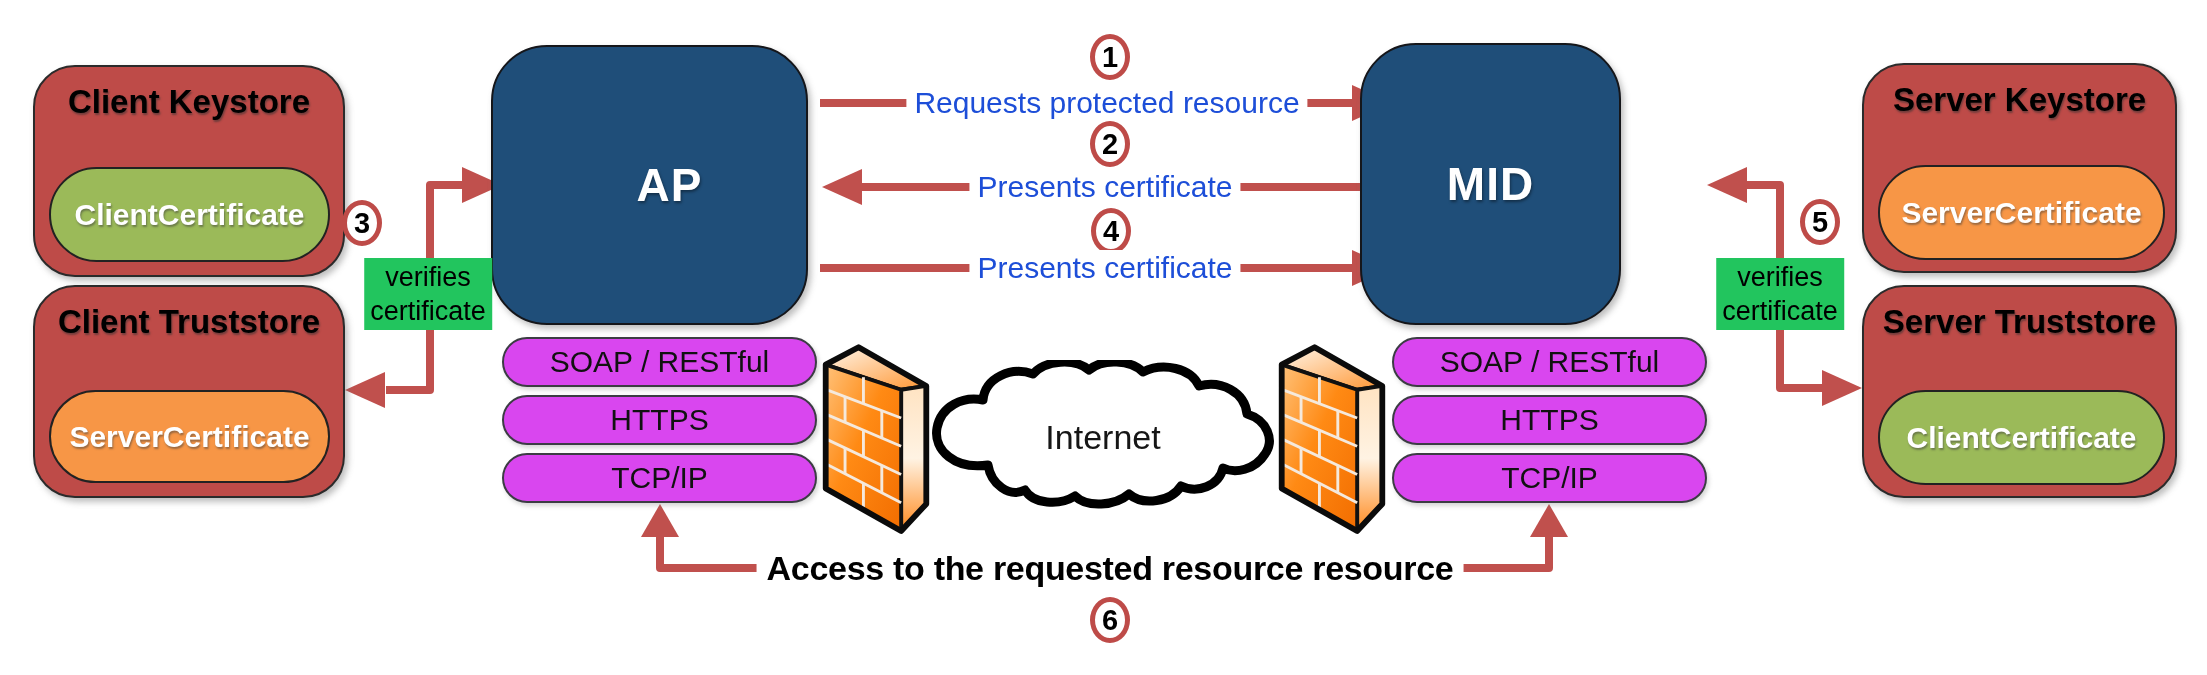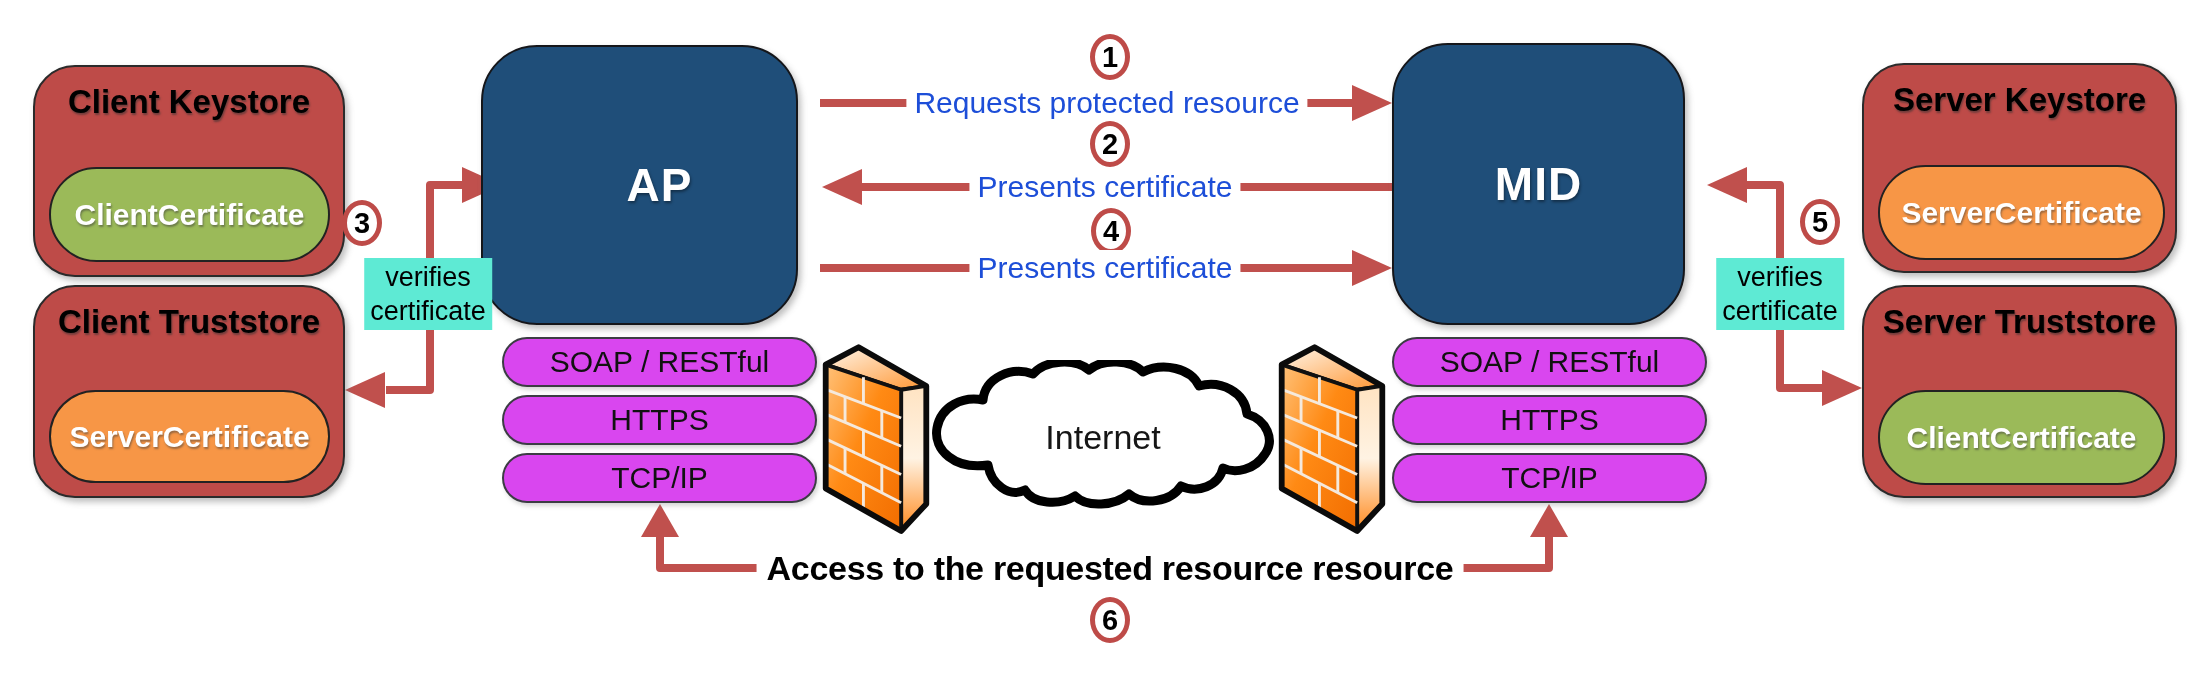--- a/index.html
+++ b/index.html
@@ -55,21 +55,21 @@
   }
 
   
   .line-label{
     position:absolute;transform:translate(-50%,-50%);
     background:#fff;padding:1px 8px;white-space:nowrap;
     font-size:30px;color:#1d4ed8;
   }
   .verify-label{
     position:absolute;transform:translate(-50%,-50%);
-    background:#5eead4;padding:2px 6px;text-align:center;
+    background:#22c55e;padding:2px 6px;text-align:center;
     font-size:27px;line-height:34px;color:#000;white-space:nowrap;
   }
   .access-label{
     position:absolute;transform:translate(-50%,-50%);
     background:#fff;padding:1px 10px;white-space:nowrap;
     font-weight:bold;font-size:34px;letter-spacing:-.3px;color:#000;
   }
   .internet-label{
     position:absolute;transform:translate(-50%,-50%);
     font-size:34px;color:#161616;white-space:nowrap;
@@ -197,24 +197,24 @@
   </div>
 
   <div class="store" style="left:1862px;top:285px;width:315px;height:213px;z-index:2;">
     <div class="store-title">Server Truststore</div>
     <div class="cert-pill cert-green" style="left:14px;top:103px;width:287px;height:95px;">
       <span>Client</span>
       <span>Certificate</span>
     </div>
   </div>
 
-  <div class="node" style="left:481px;top:45px;width:317px;height:280px;z-index:2;padding-left:40px;">
+  <div class="node" style="left:491px;top:45px;width:317px;height:280px;z-index:2;padding-left:40px;">
     <span>AP</span>
   </div>
-  <div class="node" style="left:1392px;top:43px;width:293px;height:282px;z-index:2;">
+  <div class="node" style="left:1360px;top:43px;width:261px;height:282px;z-index:2;">
     <span>MID</span>
   </div>
 
   <div class="layer-pill" style="left:502px;top:337px;width:315px;z-index:2;">SOAP / RESTful</div>
   <div class="layer-pill" style="left:502px;top:395px;width:315px;z-index:2;">HTTPS</div>
   <div class="layer-pill" style="left:502px;top:453px;width:315px;z-index:2;">TCP/IP</div>
 
   <div class="layer-pill" style="left:1392px;top:337px;width:315px;z-index:2;">SOAP / RESTful</div>
   <div class="layer-pill" style="left:1392px;top:395px;width:315px;z-index:2;">HTTPS</div>
   <div class="layer-pill" style="left:1392px;top:453px;width:315px;z-index:2;">TCP/IP</div>

